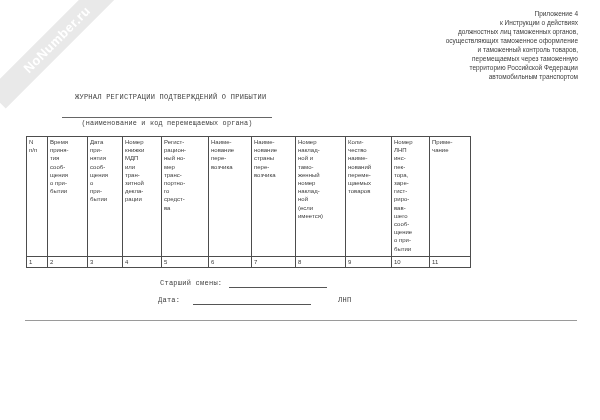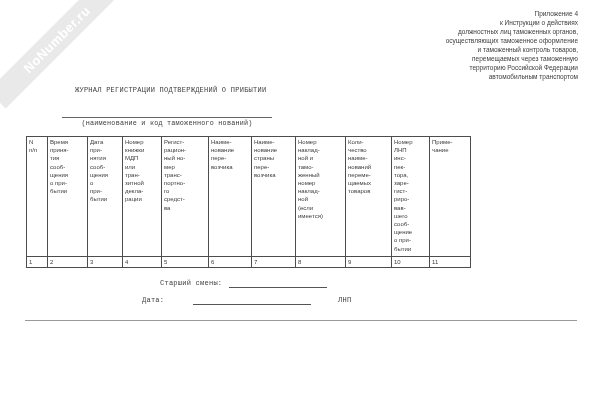--- a/index.html
+++ b/index.html
@@ -22,21 +22,21 @@
   .appendix{
     position:absolute;top:9px;right:22px;
     text-align:right;
     font-size:6.5px;line-height:9px;
     color:#3d3d3d;
   }
   .appendix div{white-space:nowrap;}
   
   .mono{font-family:"Liberation Mono",monospace;}
   .doc-title{
-    position:absolute;left:75px;top:86px;
+    position:absolute;left:75px;top:93px;
     font-size:7px;letter-spacing:0.25px;white-space:nowrap;
   }
   .org-line{
     position:absolute;left:62px;top:117px;width:210px;height:0;
     border-top:1px solid #666;
   }
   .org-caption{
     position:absolute;left:62px;top:119px;width:210px;
     text-align:center;font-size:6.8px;letter-spacing:0.2px;white-space:nowrap;
   }
@@ -76,21 +76,21 @@
   <div>должностных лиц таможенных органов,</div>
   <div>осуществляющих таможенное оформление</div>
   <div>и таможенный контроль товаров,</div>
   <div>перемещаемых через таможенную</div>
   <div>территорию Российской Федерации</div>
   <div>автомобильным транспортом</div>
 </div>
 
 <div class="doc-title mono">ЖУРНАЛ РЕГИСТРАЦИИ ПОДТВЕРЖДЕНИЙ О ПРИБЫТИИ</div>
 <div class="org-line"></div>
-<div class="org-caption mono">(наименование и код таможенного нований)</div>
+<div class="org-caption mono">(наименование и код перемещаемых органа)</div>
 
 <div class="tbl-wrap">
   <table class="reg">
     <tbody>
       <tr class="hdr" id="table-header-row">
           <td style="width: 17px;">N
 п/п</td>
           <td style="width: 36px;">Время
 приня-
 тия
@@ -179,17 +179,17 @@
           <td>10</td>
           <td>11</td>
         </tr>
     </tbody>
   </table>
 </div>
 
 <div class="foot-row mono" style="left:160px;top:279px;font-family:Liberation Mono, monospace;">Старший смены:</div>
 <div class="sig-line" style="left:229px;top:287px;width:98px;"></div>
 
-<div class="foot-row mono" style="left:142px;top:296px;font-family:Liberation Mono, monospace;">Дата:</div>
+<div class="foot-row mono" style="left:158px;top:296px;font-family:Liberation Mono, monospace;">Дата:</div>
 <div class="sig-line" style="left:193px;top:304px;width:118px;"></div>
 <div class="foot-row mono" style="left:322px;top:296px;margin-left:16px;">ЛНП</div>
 
 <div class="bottom-rule"></div>
 
 </body></html>

